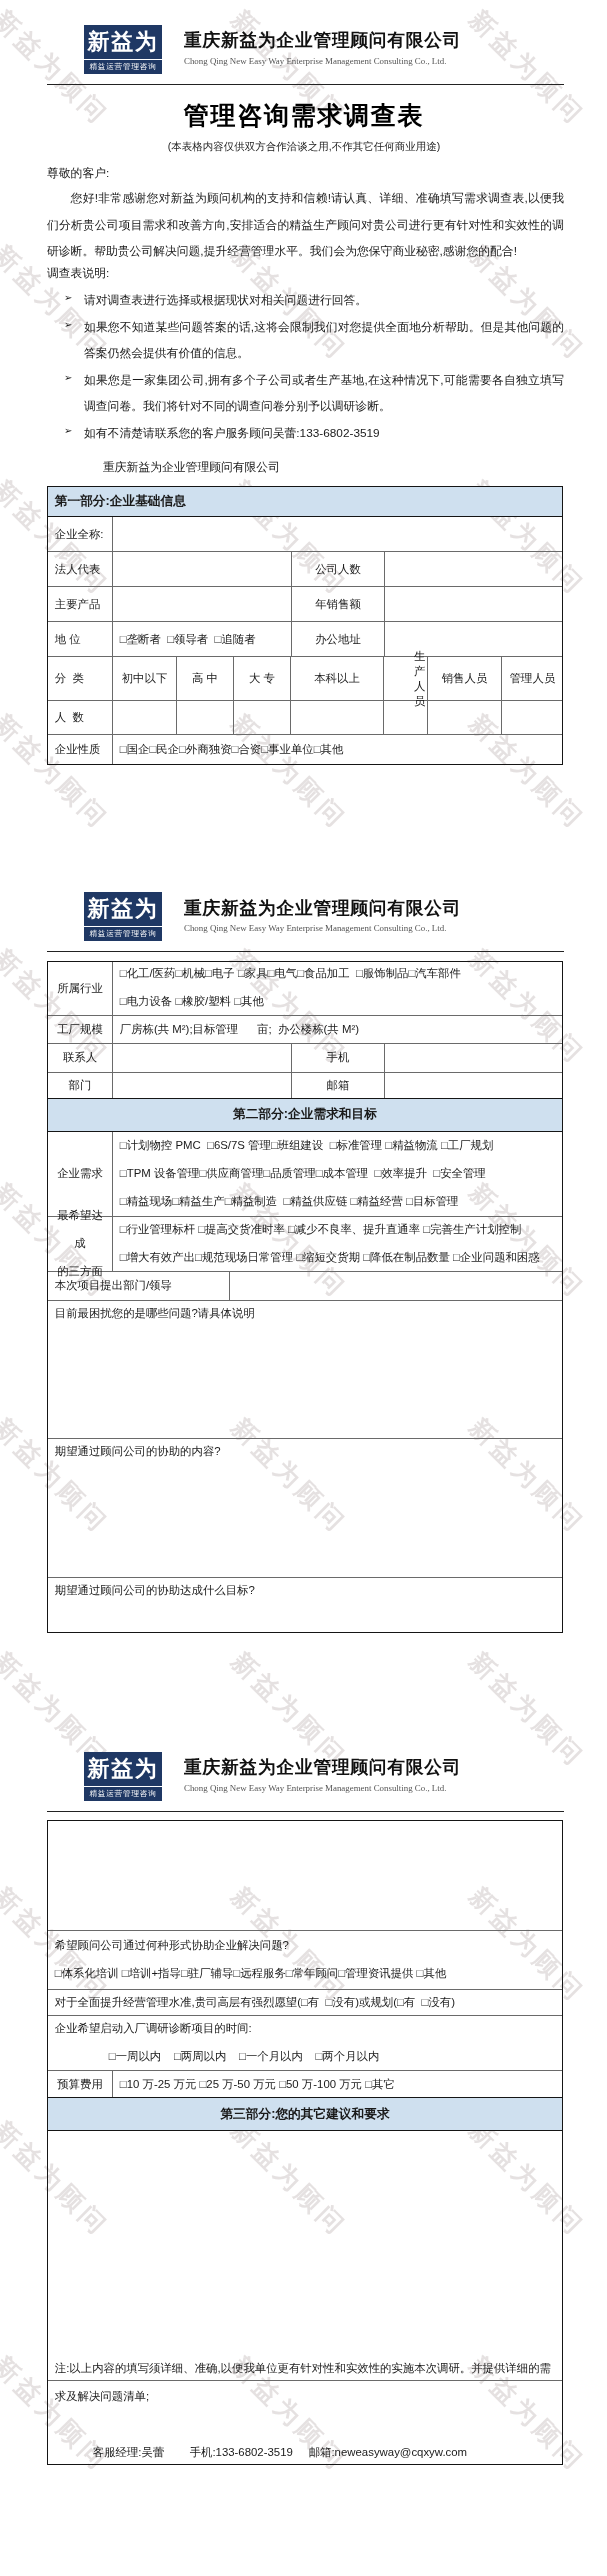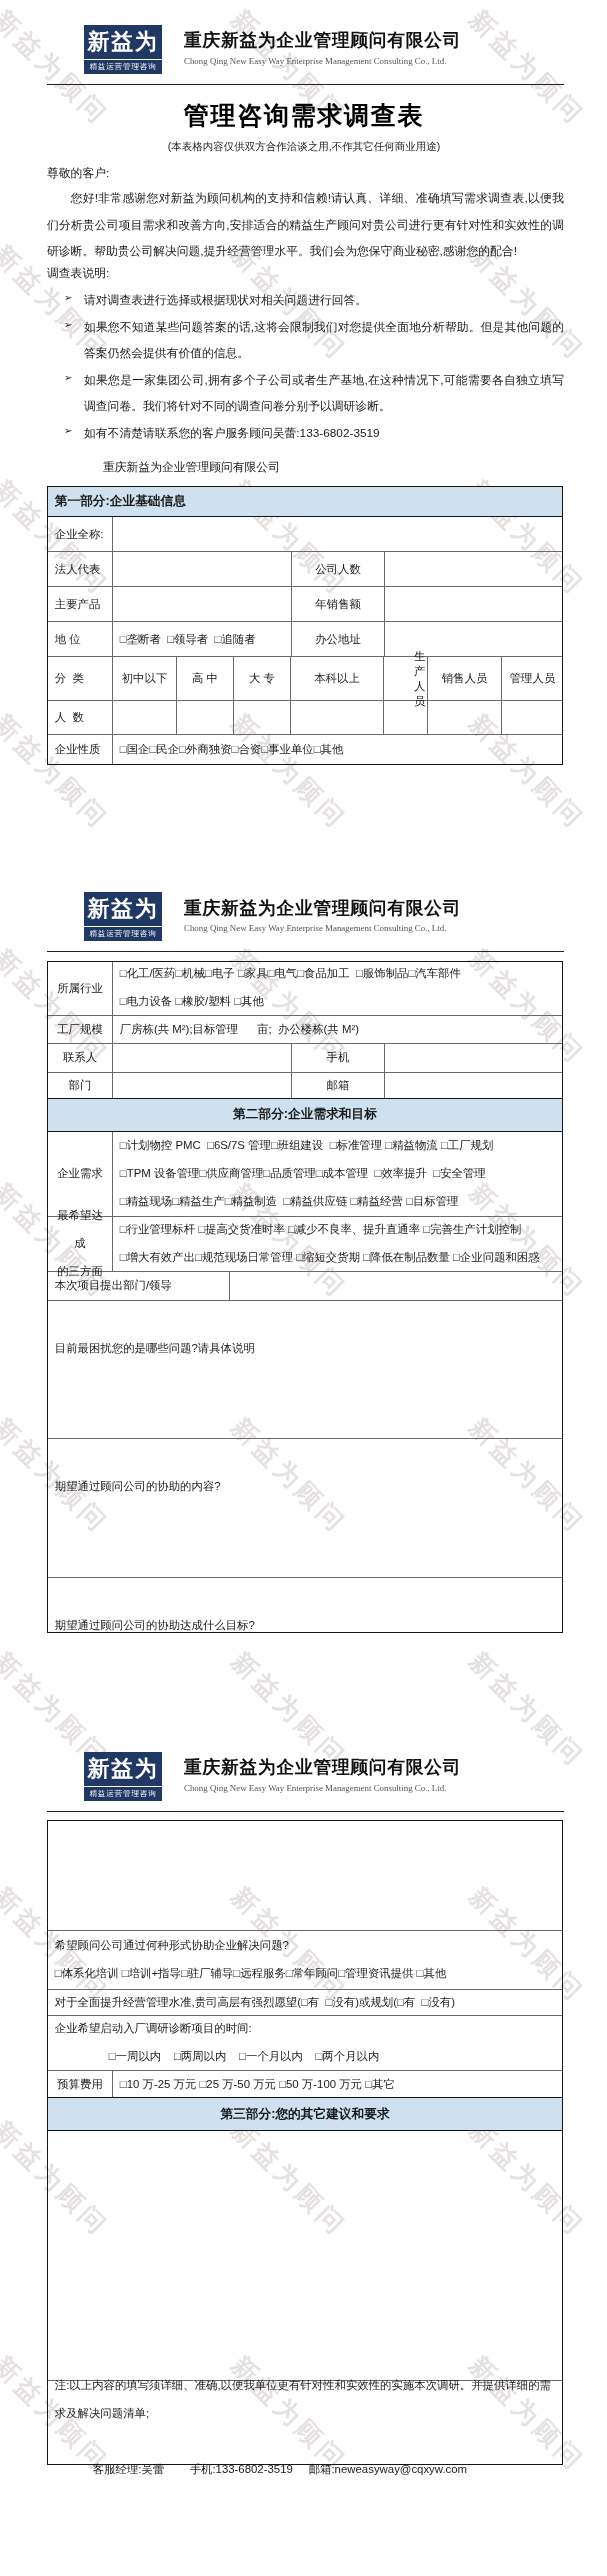--- a/index.html
+++ b/index.html
@@ -32,21 +32,21 @@
   .bullet .mk{position:absolute;left:17px;top:0;font-size:10px;}
   .sig{margin:13.5px 0 0 56px;font-size:11.8px;}
   
   .tbl{margin:0 44px 0 47px;width:516px;border:1.7px solid #151515;box-sizing:border-box;background:transparent;}
   .tr{display:flex;align-items:stretch;border-top:0.8px solid #6a6a6a;box-sizing:border-box;}
   .tr.first{border-top:none;}
   .td{border-left:0.8px solid #6a6a6a;box-sizing:border-box;padding:1.7px 6.8px;font-size:11.4px;
       display:flex;align-items:center;white-space:pre-wrap;}
   .td.fc{border-left:none;}
   .cc{justify-content:center;text-align:center;}
-  .top{align-items:flex-start;padding-top:5px;margin-top:35px;}
+  .top{align-items:flex-start;padding-top:5px;}
   .lines{flex-direction:column;align-items:flex-start;justify-content:center;}
   .lines > div{line-height:2.45;}
   .w76{width:64px;flex:0 0 auto;} .w212{width:179px;flex:0 0 auto;} .w110{width:93px;flex:0 0 auto;}
   .w68{width:57px;flex:0 0 auto;} .w52{width:44px;flex:0 0 auto;padding-left:35px;} .w88{width:74px;flex:0 0 auto;}
   .w74{width:62px;flex:0 0 auto;} .grow{flex:1 1 auto;}
   .sec{background:#cfe0ef;border-top:1.7px solid #151515;border-bottom:1.7px solid #151515;}
   .sec .td{font-weight:bold;font-size:12.7px;}
   .no-bt{border-top:none;}
 </style>
 </head>

